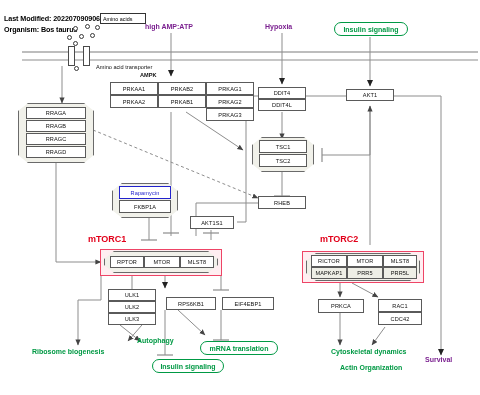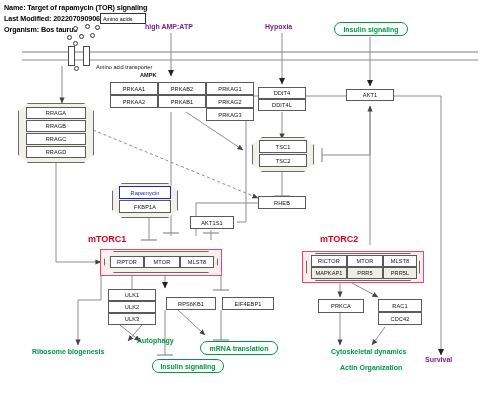--- a/index.html
+++ b/index.html
@@ -150,21 +150,20 @@
       <line x1="78" y1="300" x2="78" y2="345" marker-end="url(#ar)"></line>
 
       <line x1="340" y1="283" x2="340" y2="297" marker-end="url(#ar)"></line>
       <line x1="352" y1="283" x2="378" y2="297" marker-end="url(#ar)"></line>
 
       <line x1="340" y1="313" x2="340" y2="345" marker-end="url(#ar)"></line>
       <line x1="385" y1="327" x2="372" y2="345" marker-end="url(#ar)"></line>
     </g>
   </svg>
 
-  <div class="lbl meta" style="left:4px;top:3px;">Name: Target of rapamycin (TOR) signaling</div>
   <div class="lbl meta" style="left:4px;top:14px;">Last Modified: 20220709090604</div>
   <div class="lbl meta" style="left:4px;top:25px;">Organism: Bos taurus</div>
 
   <div class="labelbox" style="left:100px;top:13px;width:46px;height:11px;">Amino acids</div>
   <div class="chan" style="left:68px;top:46px;width:7px;height:20px;"></div>
   <div class="chan" style="left:83px;top:46px;width:7px;height:20px;"></div>
   <div class="aa" style="left:73px;top:26px;"></div>
   <div class="aa" style="left:85px;top:24px;"></div>
   <div class="aa" style="left:95px;top:25px;"></div>
   <div class="aa" style="left:67px;top:35px;"></div>

